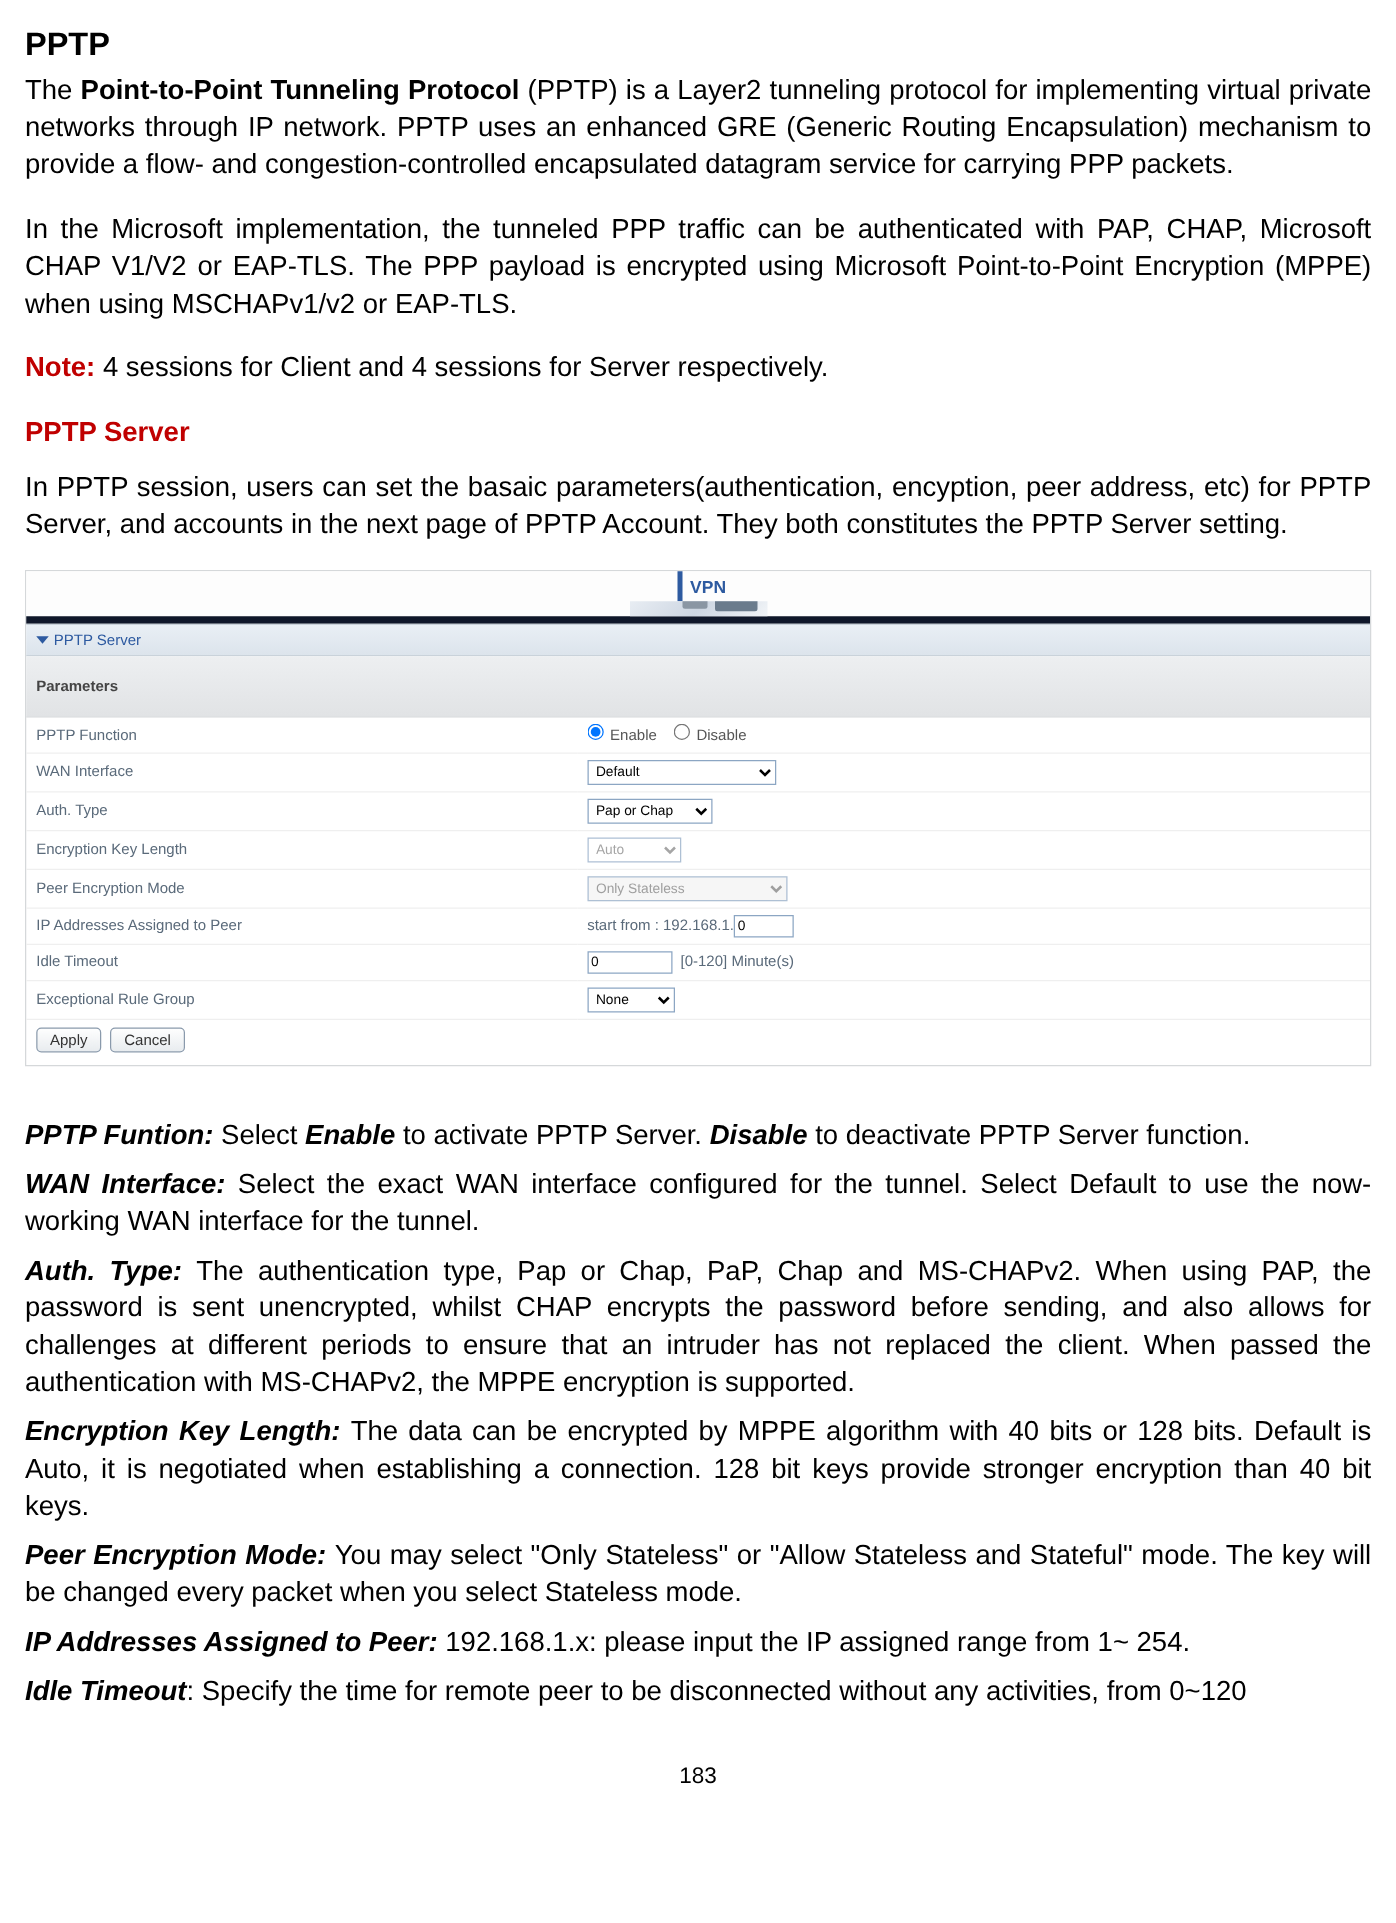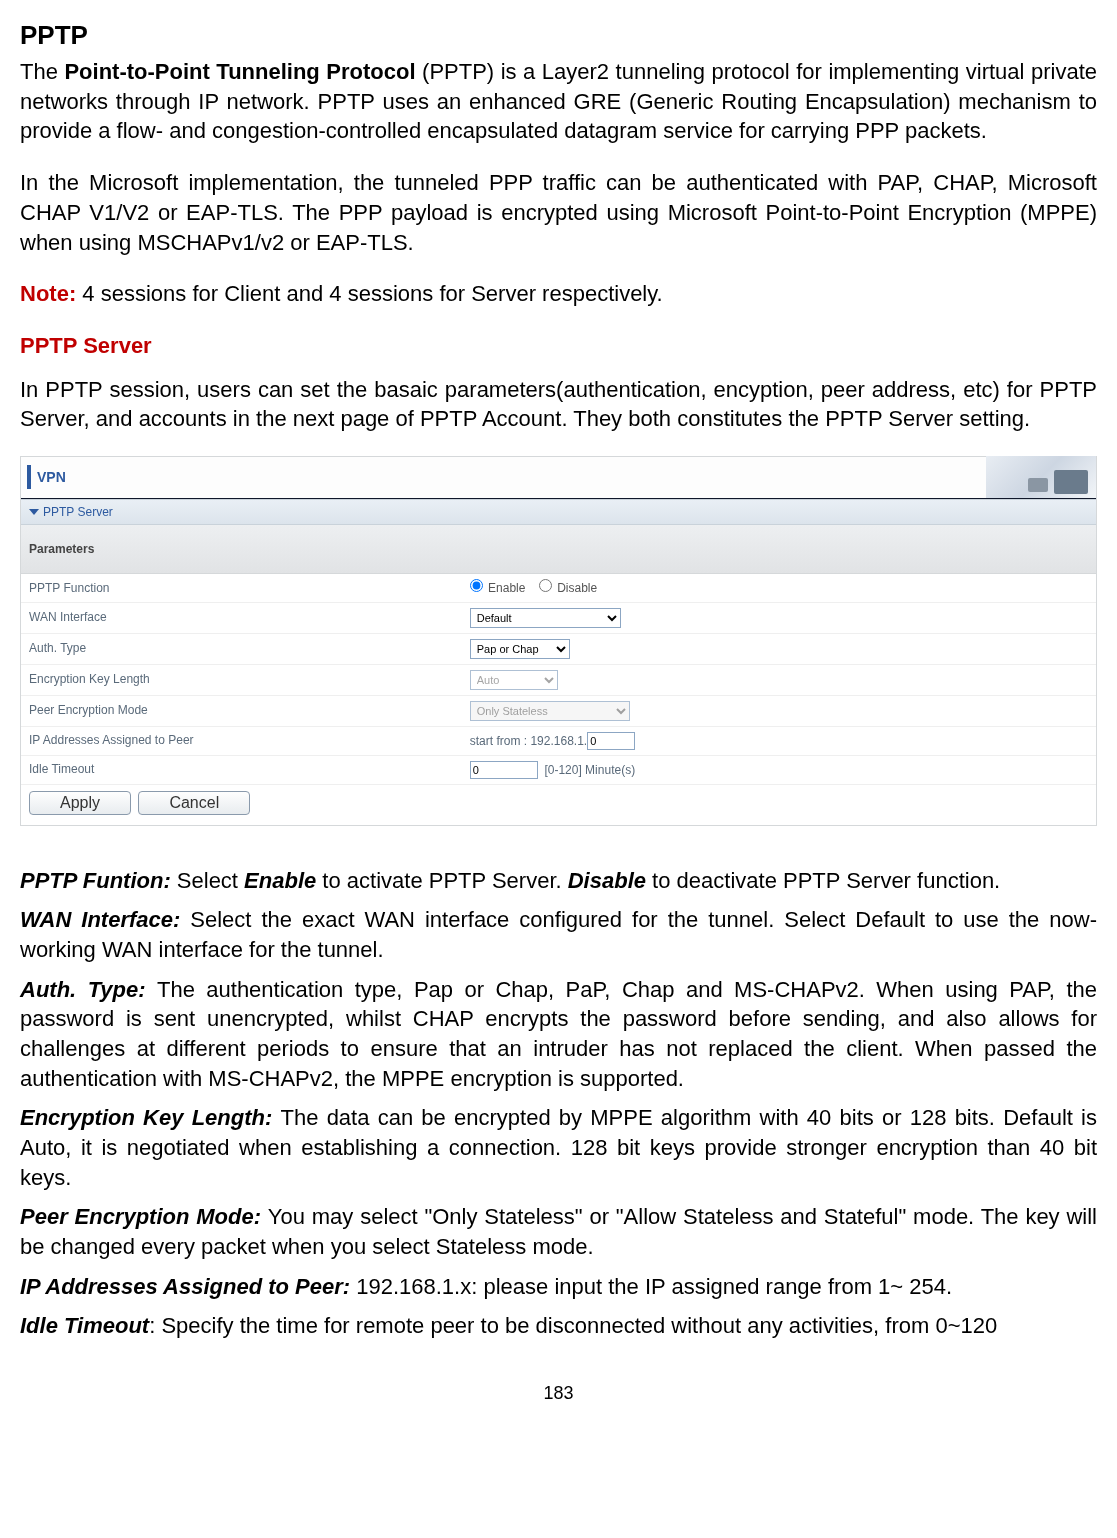--- a/index.html
+++ b/index.html
@@ -29,22 +29,23 @@
       margin-bottom: 40px;
       font-family: Tahoma, Arial, sans-serif;
       font-size: 12px;
       color: #555;
     }
     .vpn-header {
       display: flex;
       align-items: center;
       justify-content: space-between;
       height: 42px;
-      border-bottom: 1px solid #0f172a;
+      border-bottom: 6px solid #0f172a;
       background: #fdfdfd;
+      flex-direction: column;
     }
     .vpn-header-left {
       display: flex;
       align-items: center;
       gap: 6px;
       padding-left: 6px;
     }
     .vpn-bar {
       width: 4px; height: 24px; background: #2d5aa0;
     }
@@ -93,35 +94,35 @@
     .form-table tr { border-bottom: 1px solid #efefef; }
     .form-table td { padding: 5px 8px; vertical-align: middle; }
     .label-cell { width: 41%; color: #5a6a7a; font-size: 12px; }
     .val-cell { width: 59%; }
     .select {
       border: 1px solid #8ca6c3; background: #fff; font-size: 11px;
       padding: 1px 2px; height: 20px;
     }
     .select-default { width: 151px; }
     .select-auth { width: 100px; }
-    .select-auto { width: 88px; }
+    .select-auto { width: 75px; }
     .select-peer { width: 160px; background: #f3f3f3; color: #777; }
     .select-none { width: 70px; }
     .radio { margin-right: 2px; }
     .startfrom { color: #5a6a7a; font-size: 12px; }
     .txtinput { border: 1px solid #8ca6c3; height: 18px; font-size: 11px; padding: 0 2px; }
     .txt-ip { width: 48px; }
     .txt-idle { width: 68px; }
     .btnrow { padding: 6px 8px 10px; }
     .ui-btn {
       border: 1px solid #8a9aac;
       background: linear-gradient(#fefefe, #e8ecef);
       border-radius: 4px;
-      padding: 2px 30px;
-      font-size: 16px;
+      padding: 2px 10px;
+      font-size: 12px;
       color: #333;
       cursor: pointer;
       margin-right: 4px;
     }
   </style>
 </head>
 <body>
 
 <div class="heading1">PPTP</div>
 
@@ -200,20 +201,28 @@
         <span class="startfrom">start from : 192.168.1.</span><input type="text" class="txtinput txt-ip" value="0" style="">
       </td>
     </tr>
     <tr>
       <td class="label-cell">Idle Timeout</td>
       <td class="val-cell">
         <input type="text" class="txtinput txt-idle" value="0" style="">
         &nbsp;<span class="startfrom">[0-120] Minute(s)</span>
       </td>
     </tr>
+    <tr>
+      <td class="label-cell">Exceptional Rule Group</td>
+      <td class="val-cell">
+        <select class="select select-none">
+          <option>None</option>
+        </select>
+      </td>
+    </tr>
   </tbody>
     </table>
   <div class="btnrow">
     <button class="ui-btn">Apply</button>
     <button class="ui-btn">Cancel</button>
   </div>
 </div>
 
 <div class="field-line">
   <span class="field-strong">PPTP Funtion: </span><span>Select </span><span class="field-strong">Enable</span><span> to activate PPTP Server. </span><span class="field-strong">Disable</span><span> to deactivate PPTP Server function.</span>

